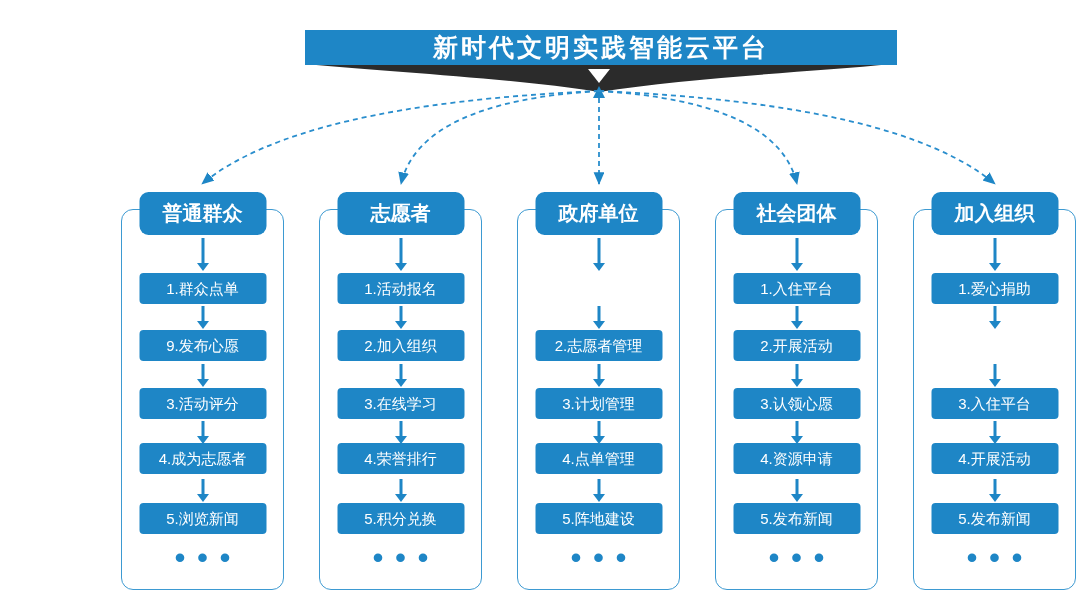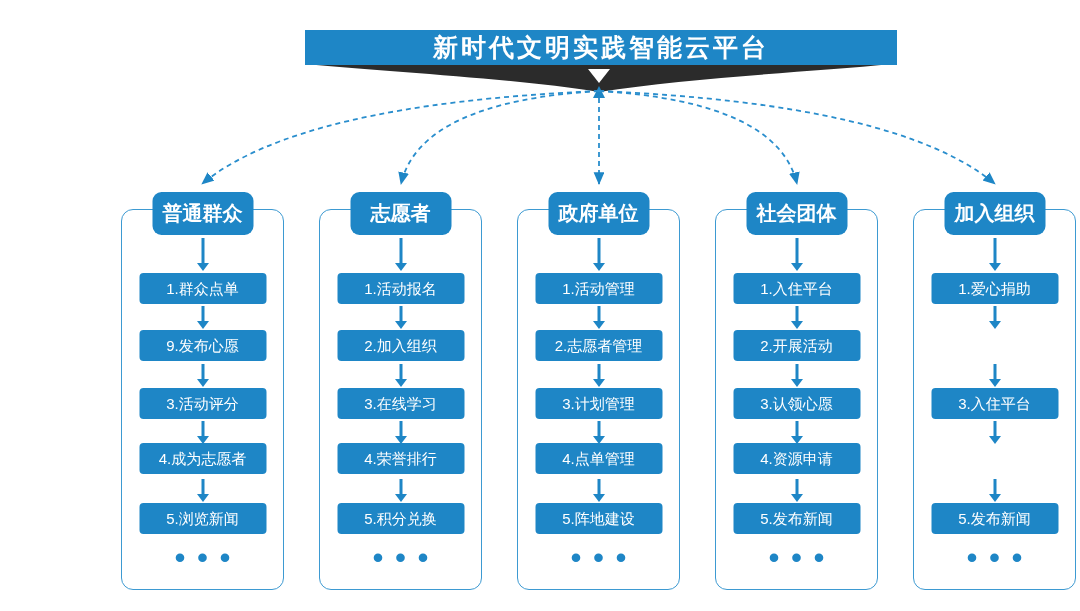--- a/index.html
+++ b/index.html
@@ -21,21 +21,21 @@
     line-height:35px;text-align:center;white-space:nowrap;
   }
   .column{position:absolute;top:175px;width:163px;height:428px;}
   .card-outline{
     position:absolute;left:0;right:0;top:34px;height:381px;
     border:1.5px solid var(--outline);border-radius:12px;background:#fff;
     box-sizing:border-box;
   }
   .col-header{
     position:absolute;left:50%;transform:translateX(-50%);
-    top:17px;width:101px;height:43px;border-radius:9px;
+    top:17px;width:127px;height:43px;border-radius:9px;
     background:var(--primary);color:#fff;
     font-size:20px;font-weight:700;line-height:43px;text-align:center;
     white-space:nowrap;
   }
   .step{
     position:absolute;left:50%;transform:translateX(-50%);
     width:127px;height:31px;border-radius:4px;
     background:var(--primary);color:#fff;
     font-size:15px;font-weight:500;line-height:31px;text-align:center;
     white-space:nowrap;
@@ -154,21 +154,20 @@
     <div class="ellipsis">•••</div>
   </div>
 
   <div class="column" style="left:469px">
     <div class="card-outline"></div>
     <div class="col-header">政府单位</div>
     <div class="varrow a0">
         <div class="shaft"></div>
         <div class="head"></div>
       </div>
-    <div class="step s0">1.活动管理</div>
     <div class="varrow a1">
         <div class="shaft"></div>
         <div class="head"></div>
       </div>
     <div class="step s1">2.志愿者管理</div>
     <div class="varrow a2">
         <div class="shaft"></div>
         <div class="head"></div>
       </div>
     <div class="step s2">3.计划管理</div>
@@ -230,20 +229,21 @@
       </div>
     <div class="varrow a2">
         <div class="shaft"></div>
         <div class="head"></div>
       </div>
     <div class="step s2">3.入住平台</div>
     <div class="varrow a3">
         <div class="shaft"></div>
         <div class="head"></div>
       </div>
+    <div class="step s3">4.开展活动</div>
     <div class="varrow a4">
         <div class="shaft"></div>
         <div class="head"></div>
       </div>
     <div class="step s4">5.发布新闻</div>
     <div class="ellipsis">•••</div>
   </div>
 
 </div>
 

